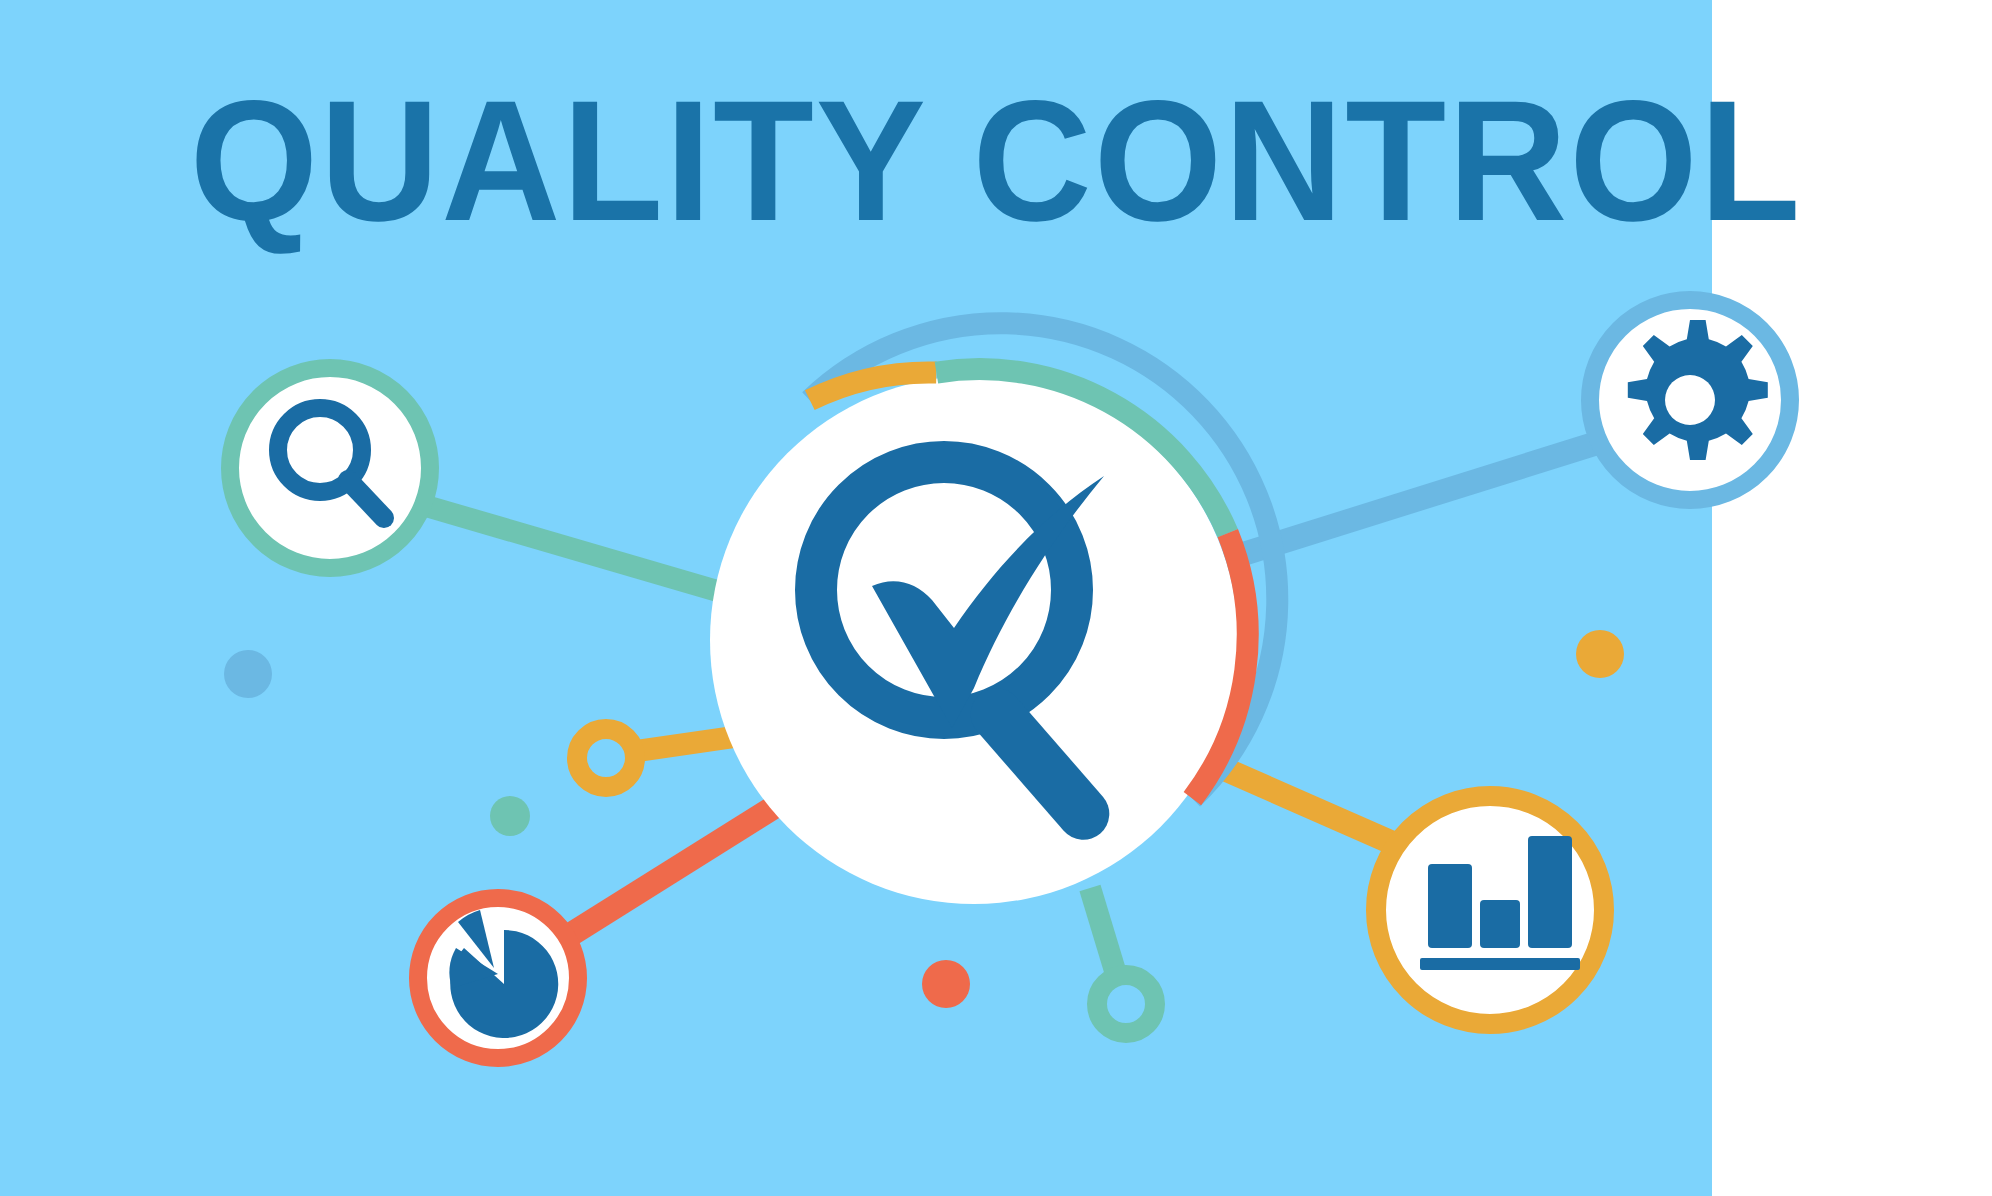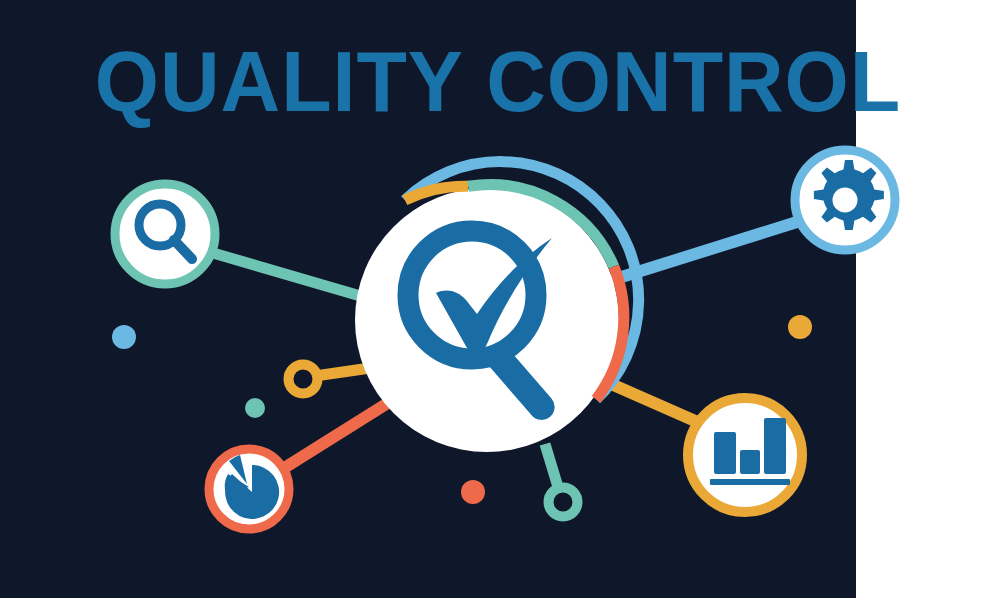--- a/index.html
+++ b/index.html
@@ -10,21 +10,21 @@
   body {
     width: 996px;
     height: 598px;
     font-family: "Liberation Sans", sans-serif;
     overflow: hidden;
   }
   #stage {
     position: relative;
     width: 856px;
     height: 598px;
-    background: #0f172a;
+    background: #7dd3fc;
   }
   #title {
     position: absolute;
     left: 0;
     top: 38px;
     width: 996px;
     text-align: center;
     font-family: "Liberation Sans", sans-serif;
     font-weight: 700;
     font-size: 86px;

